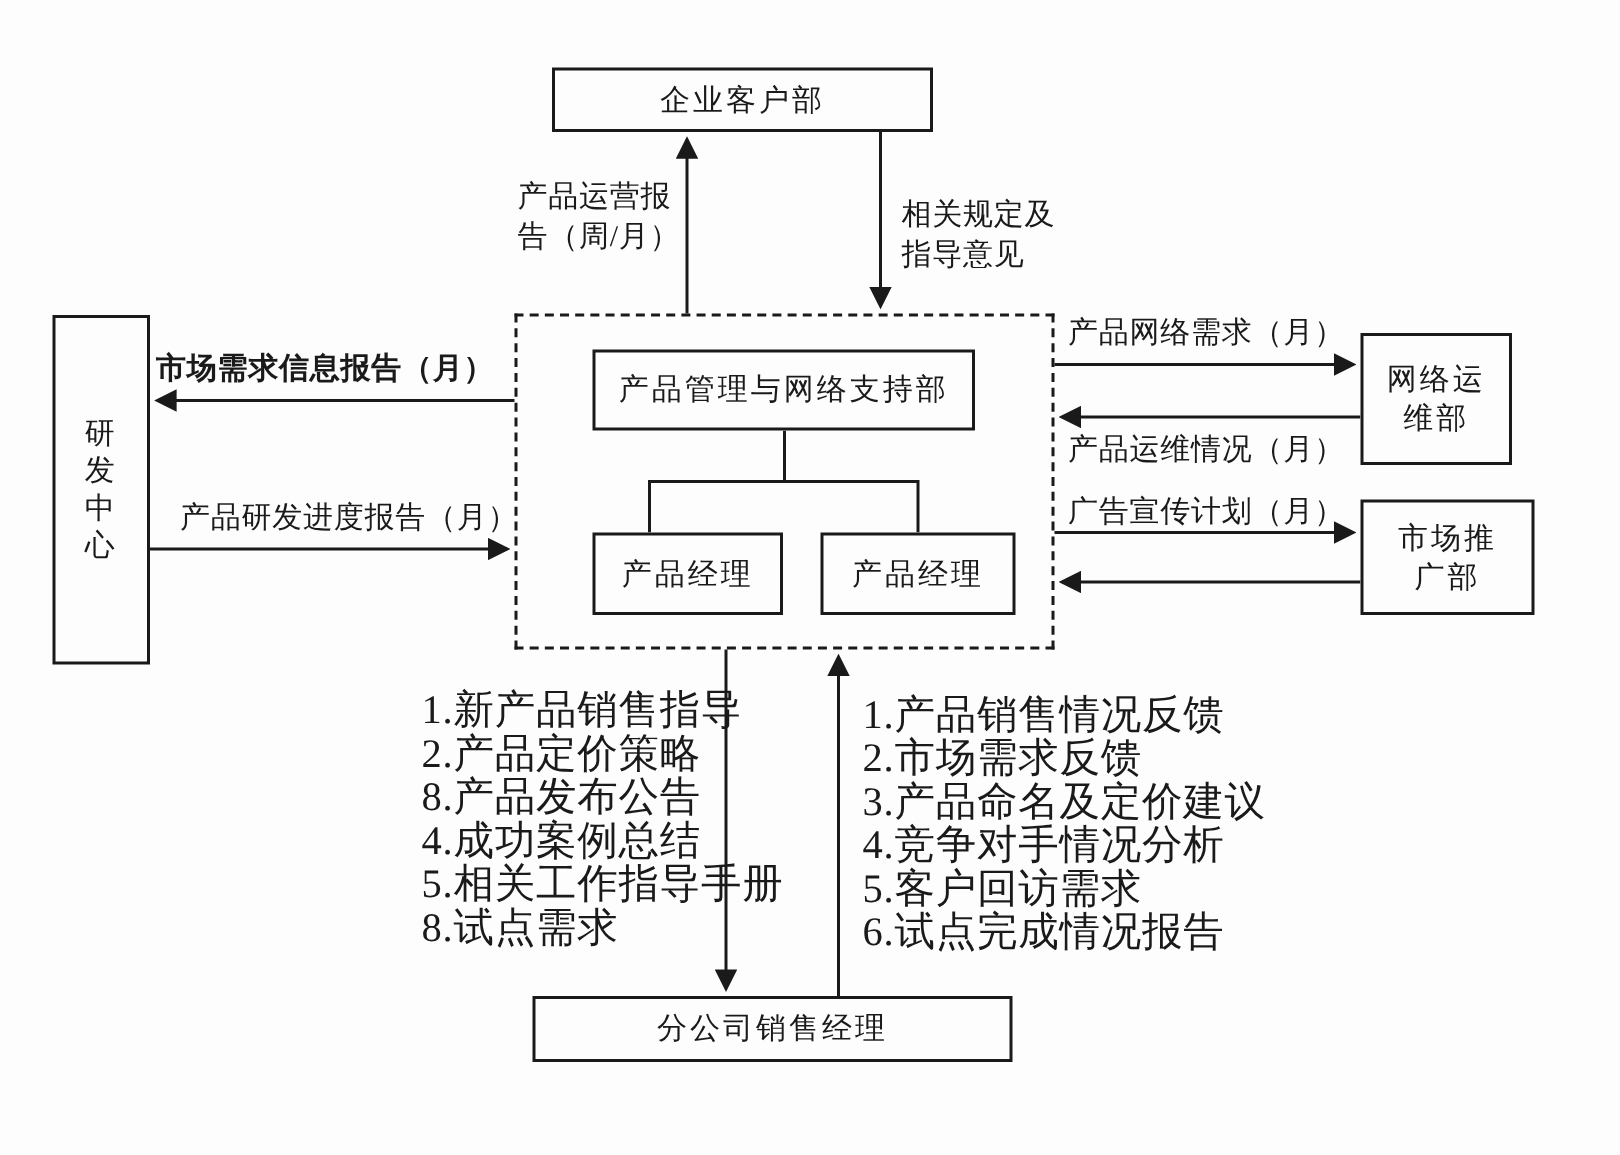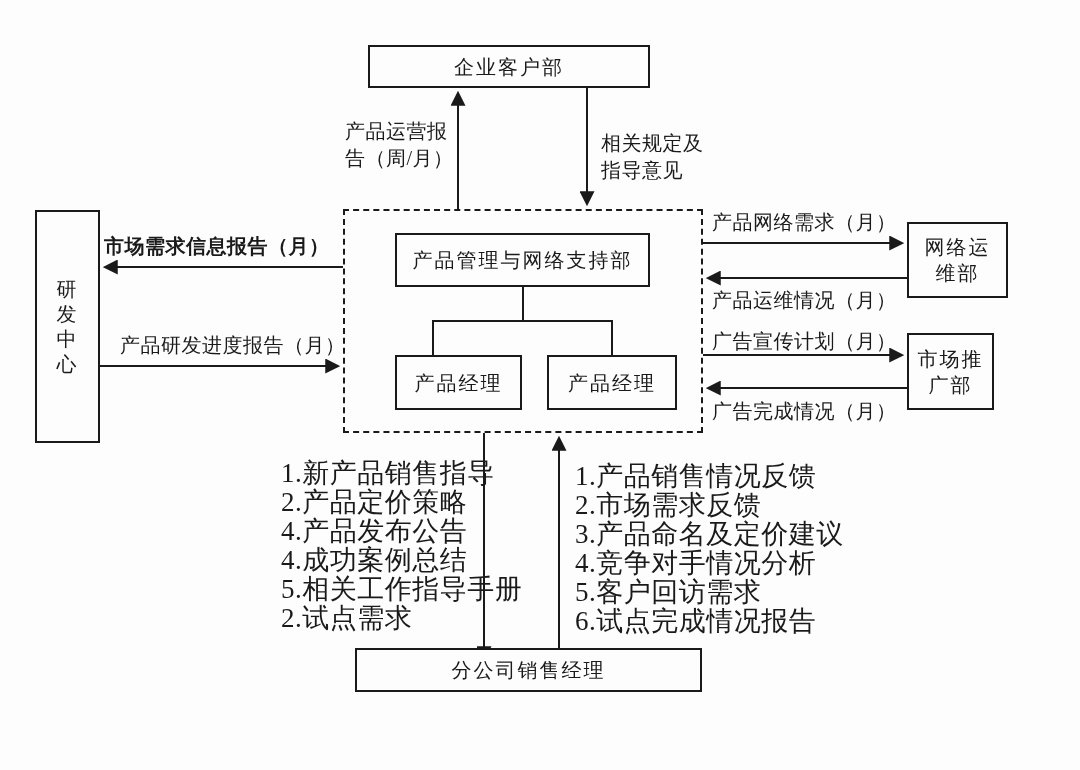--- a/index.html
+++ b/index.html
@@ -28,28 +28,28 @@
     line-height: 26px;
     white-space: pre-line;
   }
 
   .dashed-box {
     position: absolute;
     border: 2px dashed #1a1a1a;
     left: 343px; top: 209px; width: 360px; height: 224px;
   }
 
-  .box-ent      { left: 368px; top: 45px;  width: 282px; height: 43px; }
+  .box-ent      { left: 368px; top: 45px;  width: 254px; height: 43px; }
   .box-pmdept   { left: 395px; top: 233px; width: 255px; height: 54px; }
   .box-pm1      { left: 395px; top: 355px; width: 127px; height: 55px; }
   .box-pm2      { left: 547px; top: 355px; width: 130px; height: 55px; }
   .box-rd       { left: 35px;  top: 210px; width: 65px;  height: 233px; line-height: 25px; }
-  .box-net      { left: 907px; top: 222px; width: 101px; height: 76px; }
-  .box-mkt      { left: 907px; top: 333px; width: 87px; height: 77px; }
-  .box-branch   { left: 355px; top: 648px; width: 347px; height: 44px; }
+  .box-net      { left: 907px; top: 222px; width: 101px; height: 88px; }
+  .box-mkt      { left: 907px; top: 333px; width: 116px; height: 77px; }
+  .box-branch   { left: 355px; top: 664px; width: 320px; height: 44px; }
 
   .edge-label {
     position: absolute;
     font-size: 20px;
     line-height: 27px;
     white-space: pre-line;
     letter-spacing: 0.5px;
   }
   .lbl-report-up    { left: 345px; top: 118px; }
   .lbl-guidance     { left: 601px; top: 118px; margin-top: 12px; }
@@ -135,29 +135,28 @@
   <div class="edge-label lbl-market">市场需求信息报告（月）</div>
 
   <div class="edge-label lbl-progress">产品研发进度报告（月）</div>
 
   <div class="edge-label lbl-netdemand">产品网络需求（月）</div>
 
   <div class="edge-label lbl-opsstatus">产品运维情况（月）</div>
 
   <div class="edge-label lbl-adplan">广告宣传计划（月）</div>
 
-  <div class="edge-label lbl-addone">广告完成情况（月）</div>
 
   <ul class="flow-list list-down">
     <li>1.新产品销售指导</li>
     <li>2.产品定价策略</li>
-    <li>4.产品发布公告</li>
+    <li>8.产品发布公告</li>
     <li>4.成功案例总结</li>
     <li>5.相关工作指导手册</li>
-    <li>2.试点需求</li>
+    <li>8.试点需求</li>
   </ul>
 
   <ul class="flow-list list-up">
     <li>1.产品销售情况反馈</li>
     <li>2.市场需求反馈</li>
     <li>3.产品命名及定价建议</li>
     <li>4.竞争对手情况分析</li>
     <li>5.客户回访需求</li>
     <li>6.试点完成情况报告</li>
   </ul>

